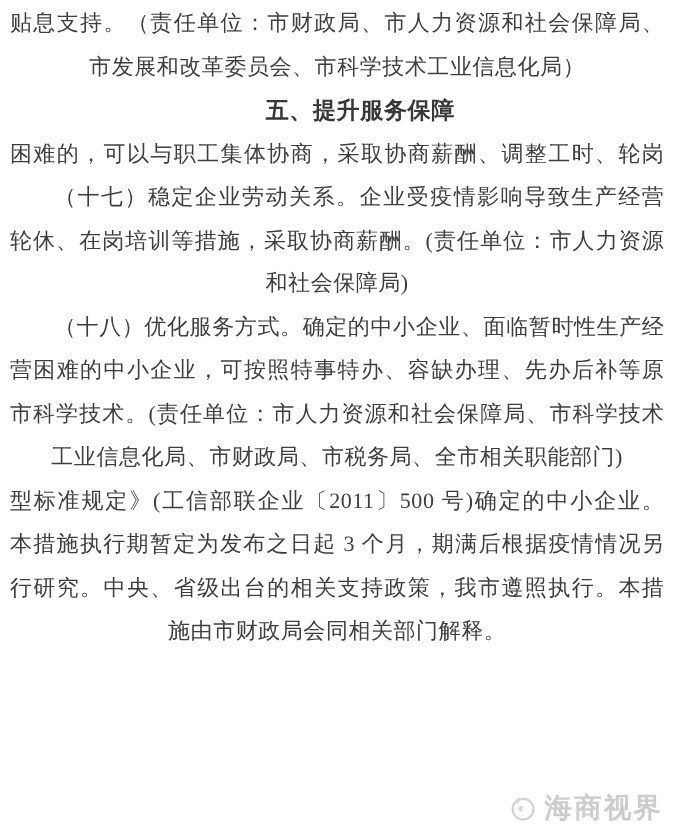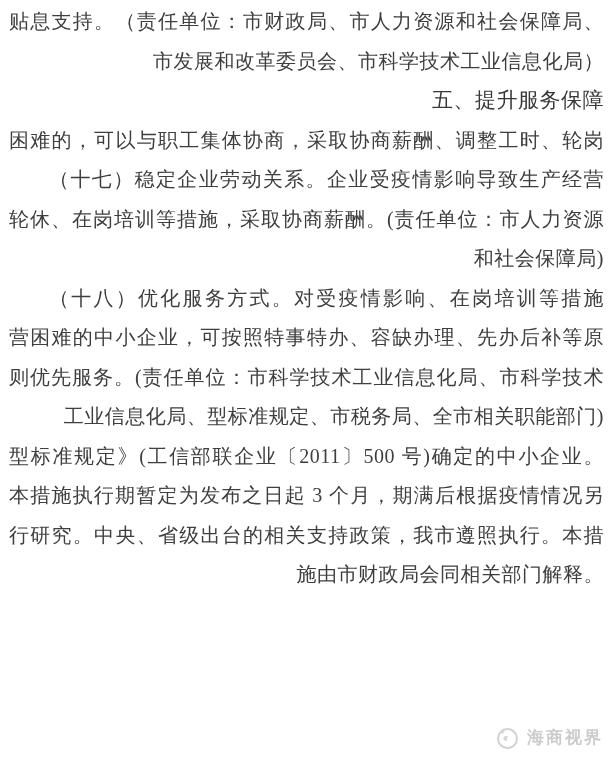--- a/index.html
+++ b/index.html
@@ -18,75 +18,75 @@
   .doc {
     position: absolute;
     top: 2px;
     left: 9px;
     right: 9px;
   }
   .line {
     font-size: 20px;
     line-height: 39.5px;
     color: #3e3e3e;
-    text-align: right;
+    text-align: center;
     white-space: normal;
     letter-spacing: 0.5px;
   }
   .line.justify {
     text-align: justify;
     text-align-last: justify;
   }
   .line.indent {
     text-indent: 2em;
   }
   .line.bold {
-    font-weight: 400;
+    font-weight: 700;
     font-size: 21px;
     color: #383838;
   }
   .watermark {
     position: absolute;
     right: 10px;
     bottom: 10px;
     display: flex;
     align-items: center;
     gap: 6px;
     color: #cccccc;
     user-select: none;
   }
   .wm-logo {
     width: 27px;
     height: 27px;
     display: inline-block;
   }
   .wm-text {
-    font-size: 17px;
+    font-size: 25px;
     font-weight: 700;
     letter-spacing: 2px;
     color: #cccccc;
   }
 </style>
 </head>
 <body>
 
 <div class="page">
 
   <div class="doc">
       <div class="line justify">贴息支持。（责任单位：市财政局、市人力资源和社会保障局、</div>
       <div class="line">市发展和改革委员会、市科学技术工业信息化局）</div>
       <div class="line indent bold">五、提升服务保障</div>
       <div class="line justify">困难的，可以与职工集体协商，采取协商薪酬、调整工时、轮岗</div>
       <div class="line indent justify">（十七）稳定企业劳动关系。企业受疫情影响导致生产经营</div>
       <div class="line justify">轮休、在岗培训等措施，采取协商薪酬。(责任单位：市人力资源</div>
       <div class="line">和社会保障局)</div>
-      <div class="line indent justify">（十八）优化服务方式。对受疫情影响、在岗培训等措施</div>
+      <div class="line indent justify">（十八）优化服务方式。确定的中小企业、面临暂时性生产经</div>
       <div class="line justify">营困难的中小企业，可按照特事特办、容缺办理、先办后补等原</div>
-      <div class="line justify">则优先服务。(责任单位：市科学技术工业信息化局、市科学技术</div>
-      <div class="line">工业信息化局、型标准规定、市税务局、全市相关职能部门)</div>
+      <div class="line justify">市科学技术。(责任单位：市人力资源和社会保障局、市科学技术</div>
+      <div class="line">工业信息化局、市财政局、市税务局、全市相关职能部门)</div>
       <div class="line justify">型标准规定》(工信部联企业〔2011〕500 号)确定的中小企业。</div>
       <div class="line justify">本措施执行期暂定为发布之日起 3 个月，期满后根据疫情情况另</div>
       <div class="line justify">行研究。中央、省级出台的相关支持政策，我市遵照执行。本措</div>
       <div class="line">施由市财政局会同相关部门解释。</div>
     </div>
 
   <div class="watermark">
     <span class="wm-logo">
       <svg width="27" height="27" viewBox="0 0 27 27">
         <circle cx="13.5" cy="14.5" r="9.5" fill="none" stroke="#d2d2d2" stroke-width="2"></circle>

